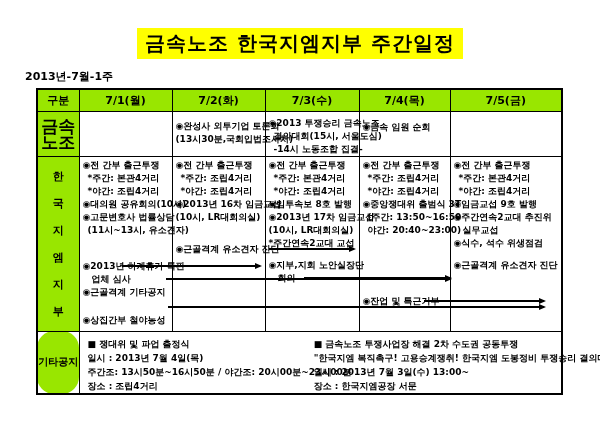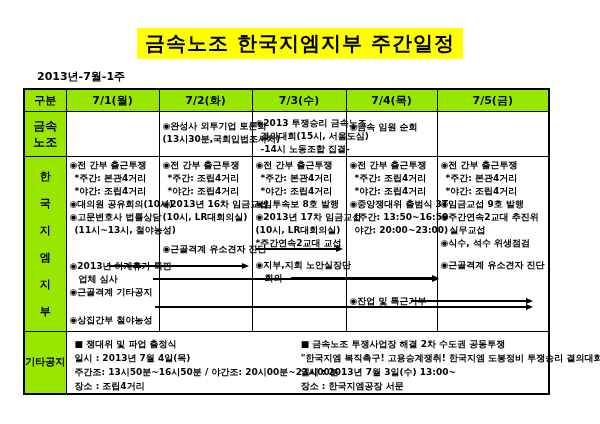--- a/index.html
+++ b/index.html
@@ -10,59 +10,59 @@
   }
   .page { position:relative; width:600px; height:424px; background:#ffffff; overflow:hidden; }
 
   .title-wrap { position:absolute; top:28px; left:0; width:100%; text-align:center; }
   .title {
     display:inline-block; background:#ffff00; color:#000;
     font-size:20px; font-weight:bold; letter-spacing:1px; padding:2px 8px;text-align:right;
   }
 
   .subline {
-    position:absolute; top:69px; left:37px; width:527px;
+    position:absolute; top:69px; left:25px; width:527px;
     display:flex; justify-content:space-between; 
   }
   .week { font-size:11px; font-weight:bold; }
   .note { font-size:9.5px; font-weight:bold; }
 
-  .tbl-wrap { position:absolute; left:23px; top:88px; width:447px; }
+  .tbl-wrap { position:absolute; left:36px; top:88px; width:447px; }
   table { border-collapse:collapse; width:527px; table-layout:fixed; }
   td, th { border:1px solid #000; vertical-align:top; padding:0; overflow:visible; }
   table { border:2px solid #000; }
 
   th {
     background:#99e600; height:22px; font-size:11px; font-weight:bold;
     text-align:center; vertical-align:middle; padding:0;
   }
   td.lbl {
     background:#99e600; text-align:center; vertical-align:middle;
     font-weight:bold; white-space:pre-line;
   }
-  td.lbl.metal { font-size:12px; line-height:16px;text-align:center; }
+  td.lbl.metal { font-size:17px; line-height:16px;text-align:center; }
   td.lbl.gm { font-size:11px; line-height:27px; }
   td.lbl.etc { font-size:10px; }
 
   td.cell { padding:2px 1px 0 3px; }
   .ln { font-size:9px; font-weight:bold; line-height:13px; white-space:nowrap; }
   .in1 { padding-left:5px; }
   .in2 { padding-left:9px; }
   .mt3  { margin-top:3px; }
   .mt6  { margin-top:6px; }
   .mt7  { margin-top:7px; }
   .mt9  { margin-top:9px; }
   .mt15 { margin-top:15px; }
   .mt19 { margin-top:19px; }
   .mt23 { margin-top:23px; }
   .mt58 { margin-top:58px; }
 
   tr.r-metal td { height:43px; }
   tr.r-gm td { height:175px; }
-  tr.r-etc td { height:63px; }
+  tr.r-etc td { height:63px;border-radius:17px; }
 
   .etc-flex { display:flex; width:100%; }
   .etc-left  { width:48%; padding:3px 0 0 5px; }
   .etc-right { width:52%; padding:3px 0 0 2px; }
   .etc-flex .ln { font-size:9px; line-height:14px; }
 
   .arrow { position:absolute; height:0; border-top:2px solid #000; }
   .arrow::after {
     content:""; position:absolute; right:-2px; top:-4px;
     border-left:7px solid #000; border-top:3px solid transparent; border-bottom:3px solid transparent;
@@ -127,21 +127,21 @@
 지
 엠
 지
 부</td>
         <td class="cell">
           <div class="ln">◉전 간부 출근투쟁</div>
           <div class="ln in1">*주간: 본관4거리</div>
           <div class="ln in1">*야간: 조립4거리</div>
           <div class="ln">◉대의원 공유회의(10시)</div>
           <div class="ln">◉고문변호사 법률상담</div>
-          <div class="ln in1">(11시~13시, 철야농성)</div>
+          <div class="ln in1">(11시~13시, 유소견자)</div>
           <div class="ln mt23">◉2013년 하계휴가 특판</div>
           <div class="ln in2">업체 심사</div>
           <div class="ln">◉근골격계 기타공지</div>
           <div class="ln mt15">◉상집간부 철야농성</div>
         </td>
         <td class="cell">
           <div class="ln">◉전 간부 출근투쟁</div>
           <div class="ln in1">*주간: 조립4거리</div>
           <div class="ln in1">*야간: 조립4거리</div>
           <div class="ln">◉2013년 16차 임금교섭</div>
@@ -158,21 +158,21 @@
           <div class="ln">*주간연속2교대 교섭</div>
           <div class="ln mt9">◉지부,지회 노안실장단</div>
           <div class="ln in2">회의</div>
         </td>
         <td class="cell">
           <div class="ln">◉전 간부 출근투쟁</div>
           <div class="ln in1">*주간: 조립4거리</div>
           <div class="ln in1">*야간: 조립4거리</div>
           <div class="ln">◉중앙쟁대위 출범식 3T</div>
           <div class="ln in1">(주간: 13:50~16:50</div>
-          <div class="ln in1">야간: 20:00~23:00)</div>
+          <div class="ln in1">야간: 20:40~23:00)</div>
           <div class="ln mt58">◉잔업 및 특근거부</div>
         </td>
         <td class="cell">
           <div class="ln">◉전 간부 출근투쟁</div>
           <div class="ln in1">*주간: 본관4거리</div>
           <div class="ln in1">*야간: 조립4거리</div>
           <div class="ln">◉임금교섭 9호 발행</div>
           <div class="ln">◉주간연속2교대 추진위</div>
           <div class="ln in2">실무교섭</div>
           <div class="ln">◉식수, 석수 위생점검</div>

